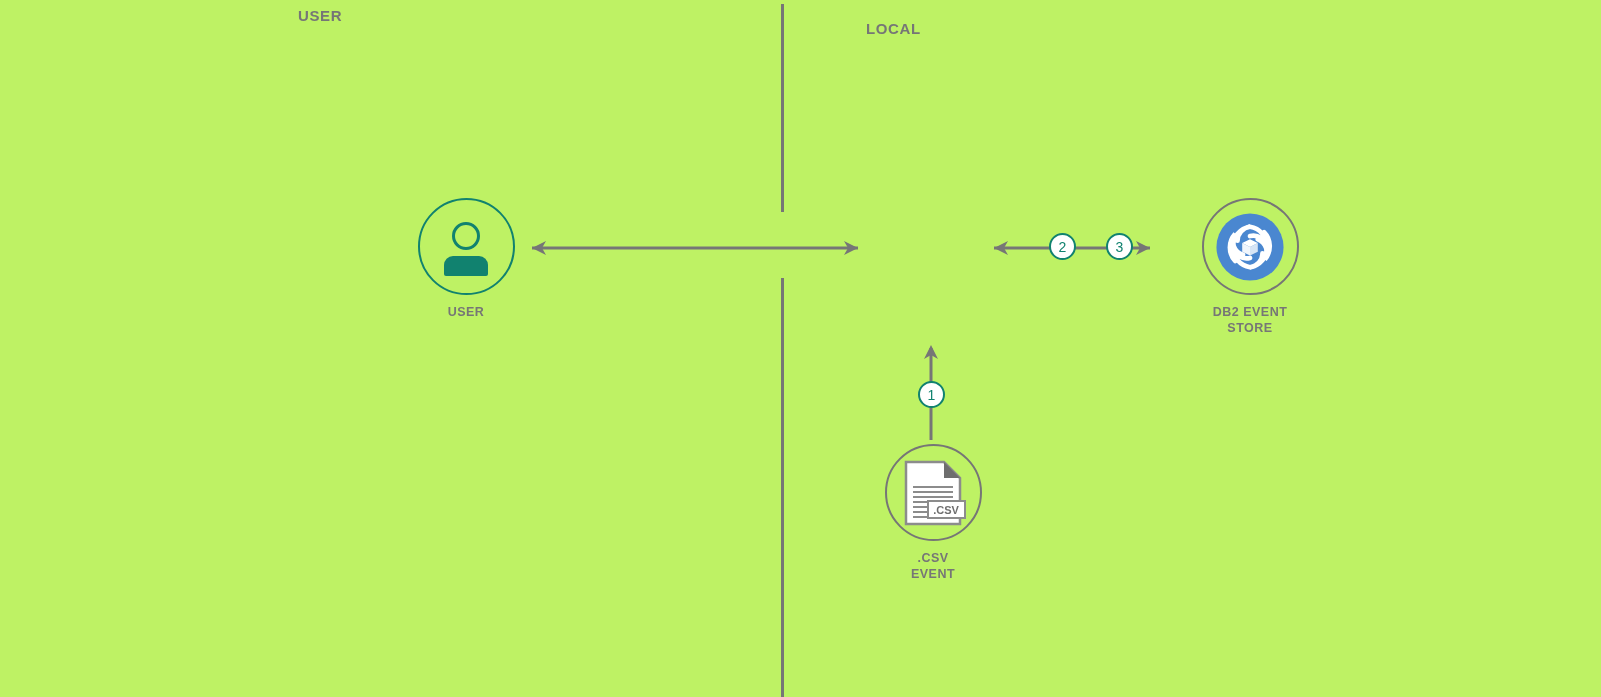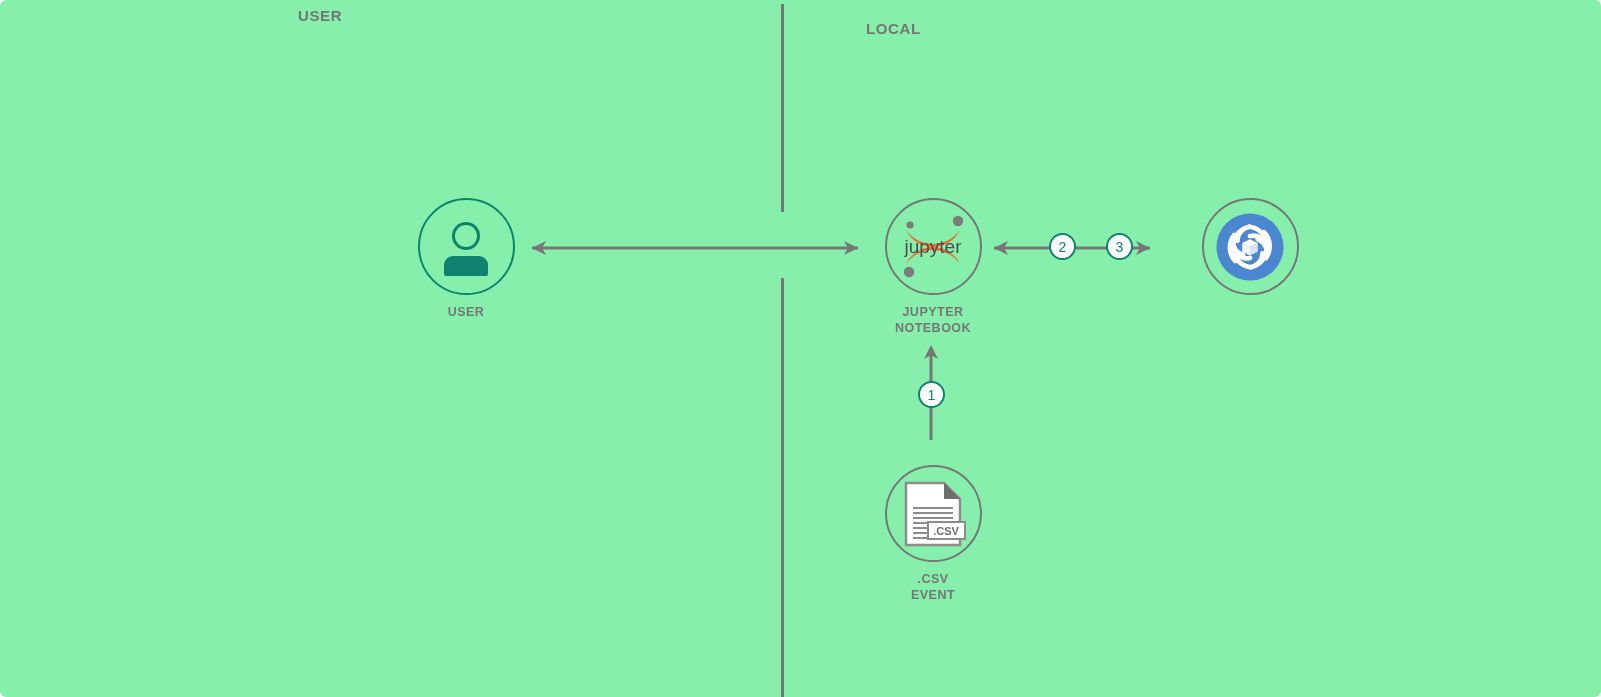--- a/index.html
+++ b/index.html
@@ -7,23 +7,22 @@
     padding: 0;
     background: #ffffff;
   }
   body {
     font-family: "Liberation Sans", sans-serif;
   }
   #canvas {
     position: relative;
     width: 1601px;
     height: 697px;
-    background: #86efac;
+    background: #bef264;
     overflow: hidden;
-    border-radius: 6px;
   }
 
   
   .zone-header {
     position: absolute;
     font-size: 15px;
     font-weight: bold;
     letter-spacing: 0.6px;
     color: #767676;
     white-space: nowrap;
@@ -65,21 +64,21 @@
     font-size: 12.5px;
     font-weight: bold;
     letter-spacing: 0.5px;
     color: #767676;
     line-height: 16px;
   }
 
   #node-user      { left: 371px; top: 198px; }
   #node-jupyter   { left: 838px; top: 198px; }
   #node-db2       { left: 1155px; top: 198px; }
-  #node-csv       { left: 838px; top: 465px; }
+  #node-csv       { left: 838px; top: 444px; }
 
   
   .user-glyph { width: 58px; height: 58px; position: relative; }
   .user-head {
     position: absolute;
     left: 15px; top: 4px;
     width: 28px; height: 28px;
     border: 3px solid #11826f;
     border-radius: 50%;
     box-sizing: border-box;
@@ -143,42 +142,20 @@
       <div class="user-glyph">
         <div class="user-head"></div>
         <div class="user-body"></div>
       </div>
     </div>
     <div class="node-label">
       <div>USER</div>
     </div>
   </div>
 
-  <div class="node" id="node-jupyter">
-    <div class="node-circle ring-gray">
-      <div class="jupyter-glyph">
-        <svg width="86" height="86" viewBox="0 0 86 86">
-
-          <path d="M16,26 A30,30 0 0 0 70,26 A33,33 0 0 1 16,26 Z" fill="#ef6c28"></path>
-
-          <path d="M16,60 A30,30 0 0 1 70,60 A33,33 0 0 0 16,60 Z" fill="#ef6c28"></path>
-
-          <circle cx="20" cy="21" r="3.6" fill="#7b7b7b"></circle>
-          <circle cx="68" cy="17" r="5.2" fill="#7b7b7b"></circle>
-          <circle cx="19" cy="68" r="5.2" fill="#7b7b7b"></circle>
-
-          <text x="43" y="49" text-anchor="middle" font-family="'Liberation Sans', sans-serif" font-size="19" fill="#4d4d4d">jupyter</text>
-        </svg>
-      </div>
-    </div>
-    <div class="node-label">
-      <div>JUPYTER</div>
-      <div>NOTEBOOK</div>
-    </div>
-  </div>
 
   <div class="node" id="node-db2">
     <div class="node-circle ring-gray">
       <div class="db2-glyph">
         <svg width="78" height="78" viewBox="0 0 100 100">
           <circle cx="50" cy="50" r="43" fill="#4a87d0"></circle>
           <g fill="none" stroke="#ffffff" stroke-width="6" stroke-linecap="round">
             <path d="M50,24 A26,26 0 0 1 72,50 A18,18 0 0 0 50,36"></path>
             <path d="M72,50 A26,26 0 0 1 50,76 A18,18 0 0 0 66,58"></path>
             <path d="M50,76 A26,26 0 0 1 28,50 A18,18 0 0 0 50,64"></path>
@@ -187,20 +164,24 @@
             <path d="M31,68 A26,26 0 0 1 31,33 A18,18 0 0 0 41,60"></path>
           </g>
           <g>
             <path d="M50,40 L60,45 L50,50 L40,45 Z" fill="#ffffff"></path>
             <path d="M40,45 L50,50 L50,61 L40,56 Z" fill="#ffffff" opacity="0.92"></path>
             <path d="M60,45 L60,56 L50,61 L50,50 Z" fill="#ffffff" opacity="0.78"></path>
           </g>
         </svg>
       </div>
     </div>
+    <div class="node-label">
+      <div>DB2 EVENT</div>
+      <div>STORE</div>
+    </div>
   </div>
 
   <div class="node" id="node-csv">
     <div class="node-circle ring-gray">
       <div class="csv-glyph">
         <svg width="66" height="70" viewBox="0 0 66 70">
           <path d="M6,4 L44,4 L60,20 L60,66 L6,66 Z" fill="#ffffff" stroke="#8c8c8c" stroke-width="2.5"></path>
           <path d="M44,4 L60,20 L44,20 Z" fill="#6e6e6e"></path>
           <g stroke="#8c8c8c" stroke-width="2">
             <line x1="13" y1="29" x2="53" y2="29"></line>

